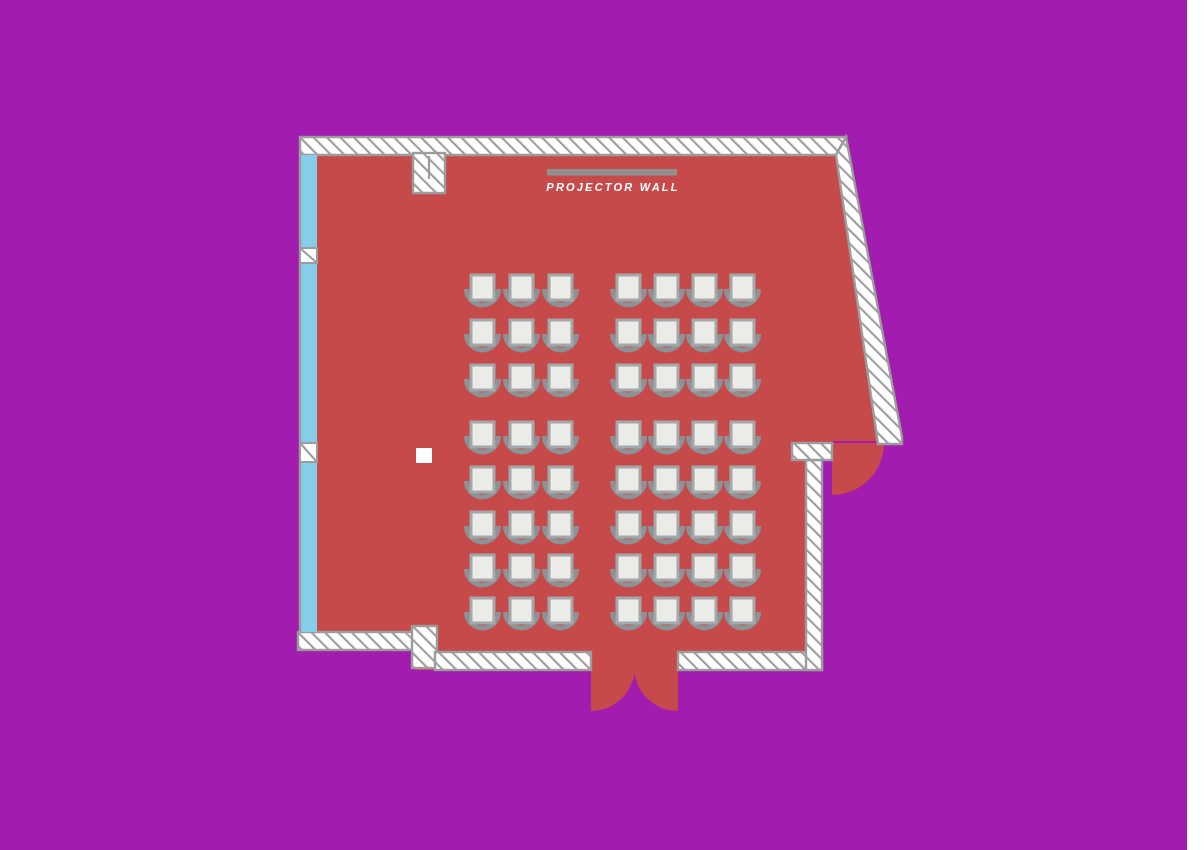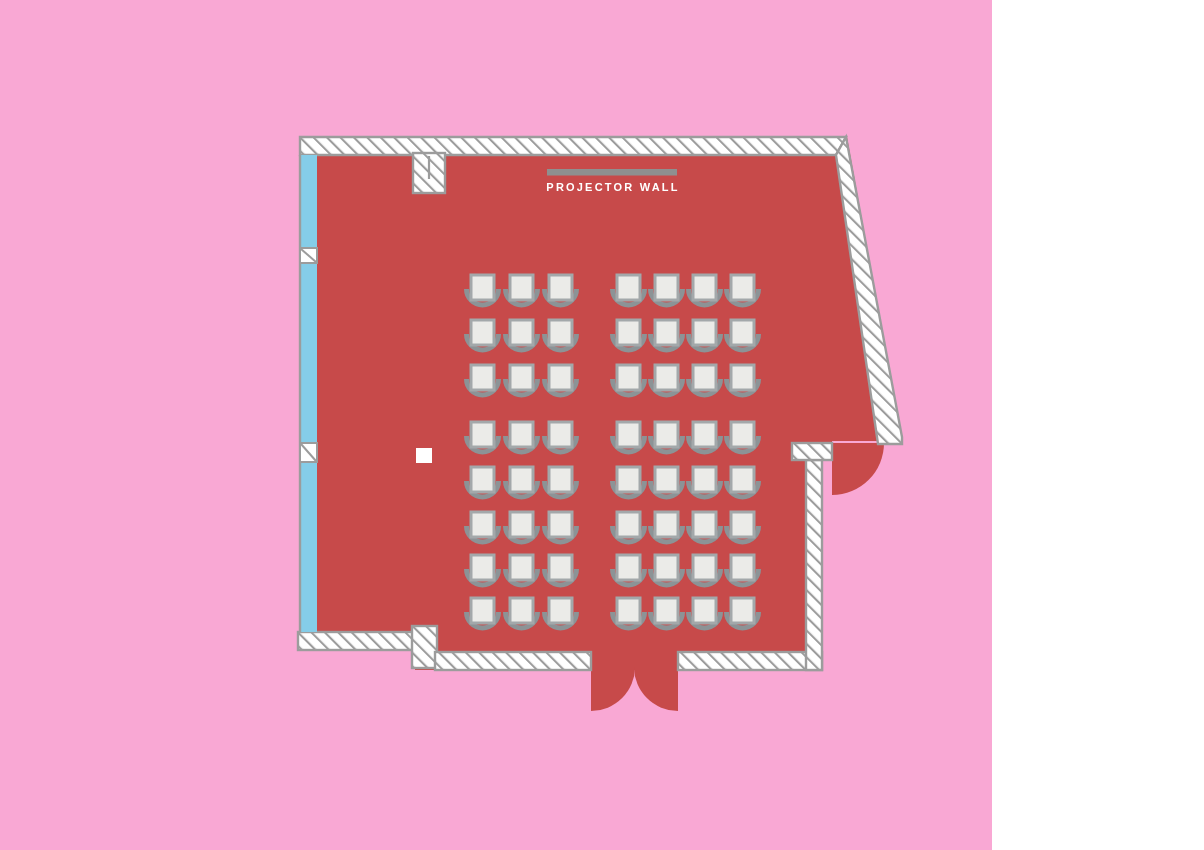--- a/index.html
+++ b/index.html
@@ -1,21 +1,22 @@
 <!DOCTYPE html>
 <html style="--room-red: #C74A4A; --window-blue: #85CDE8; --wall-gray: #9C9C9C; --bar-gray: #8F8F8F; --chair-gray: #8C9396; --seat-fill: #EBEBE8; --seat-border: #A3A8AA;"><head>
 <meta charset="utf-8">
 <style>
   html,body{margin:0;padding:0;background:#ffffff;}
   .canvas{
     position:relative;
-    width:992px;height:850px;
-    background:#f9a8d4;
+    width:1187px;height:850px;
+    background:#a21caf;
     overflow:hidden;
     font-family:"Liberation Sans", sans-serif;
+    font-style:italic;
   }
   svg{position:absolute;top:0;left:0;}
   .room-fill{fill:var(--room-red);}
   .door-leaf{fill:var(--room-red);}
   .wall{fill:url(#hatch);stroke:var(--wall-gray);stroke-width:2.4;}
   .window{fill:var(--window-blue);}
   .window-frame-line{stroke:var(--wall-gray);stroke-width:2.4;}
   .mullion{fill:#ffffff;stroke:var(--wall-gray);stroke-width:2;}
   .mullion-line{stroke:var(--wall-gray);stroke-width:2;}
   .pilaster-line{stroke:var(--wall-gray);stroke-width:2.2;}

